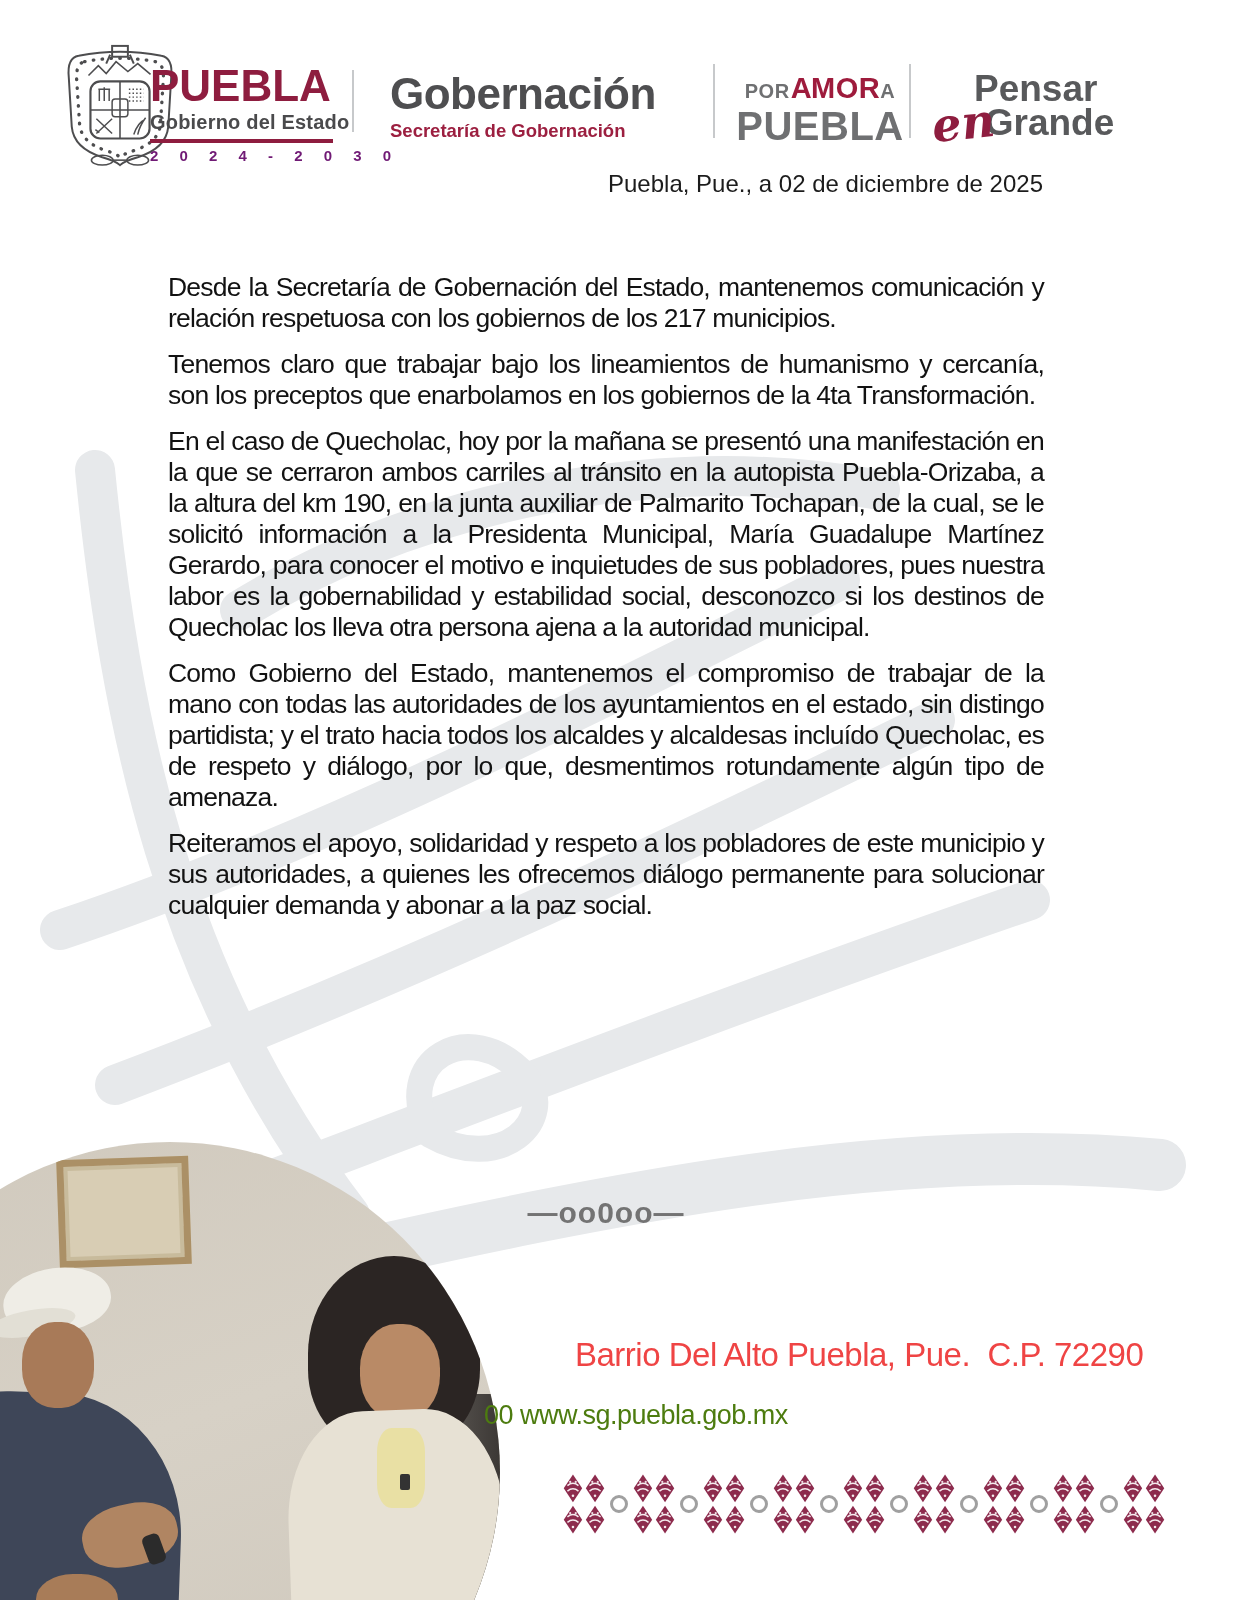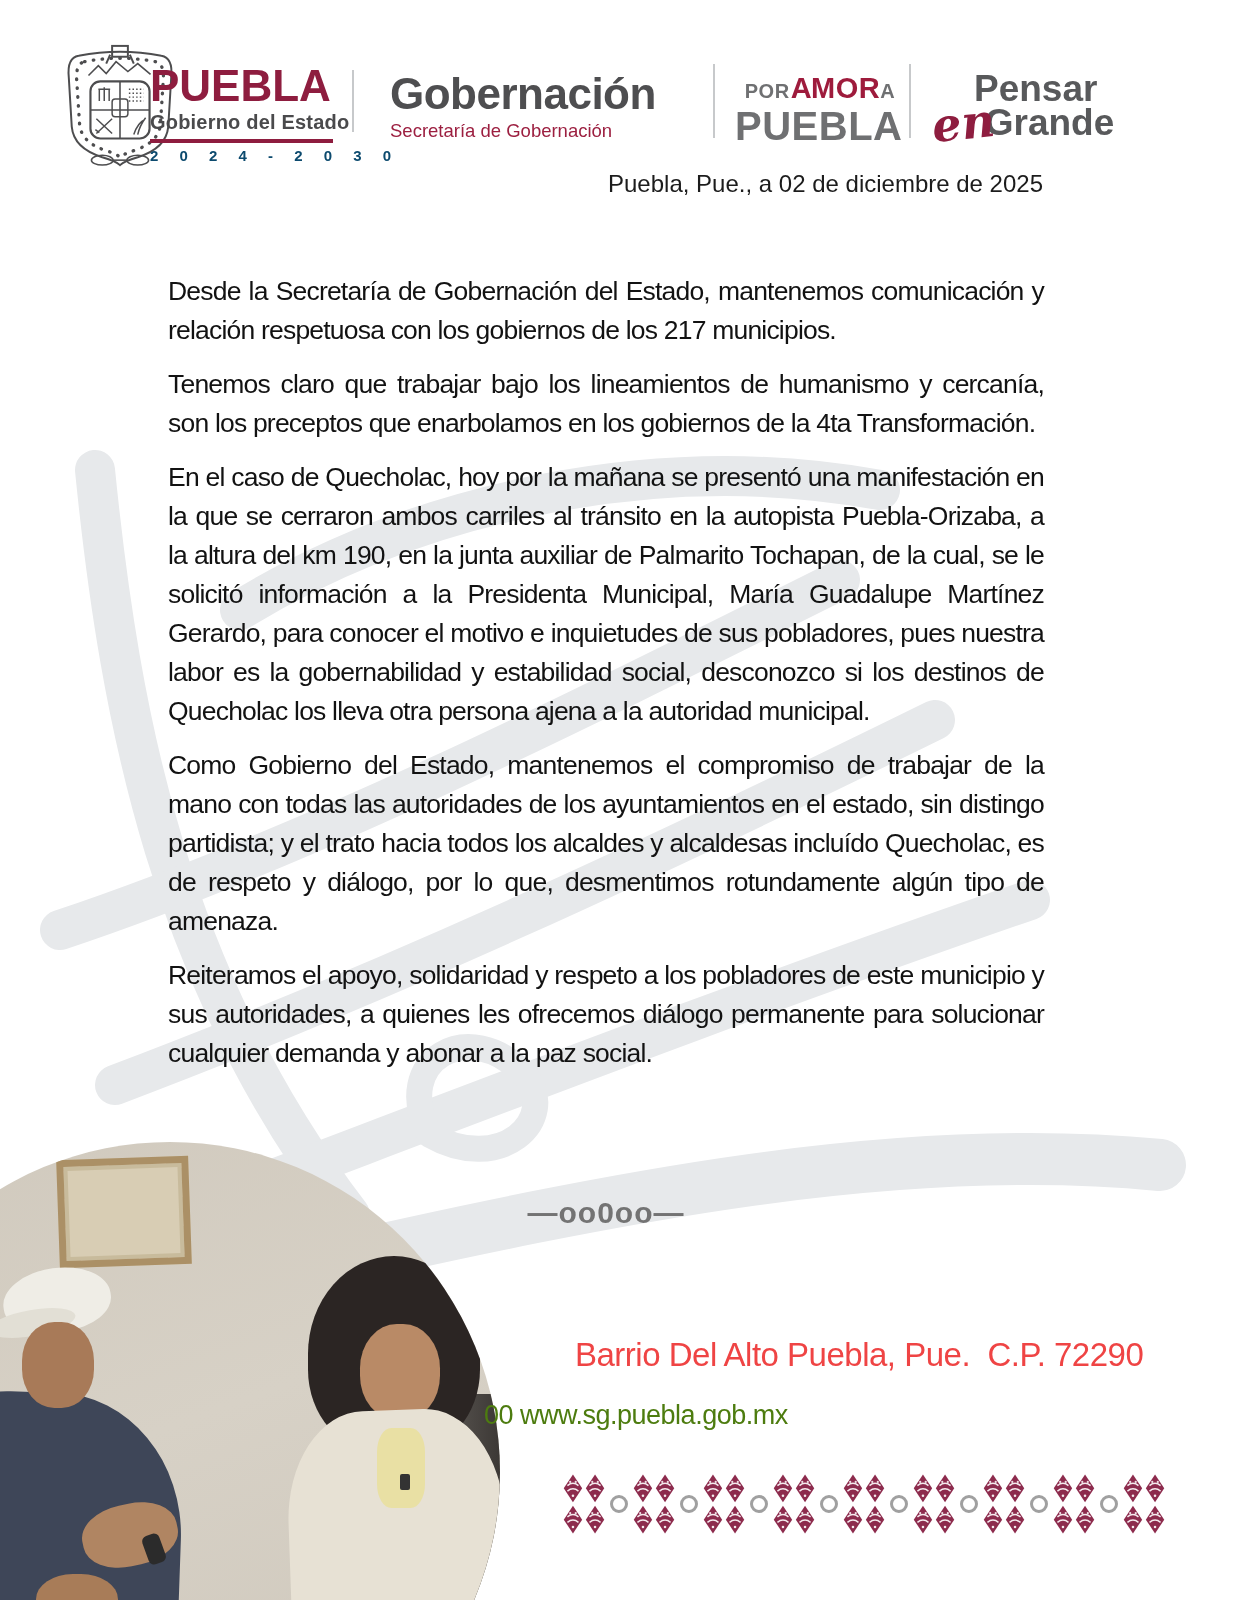--- a/index.html
+++ b/index.html
@@ -8,51 +8,51 @@
 
   
   .watermark{position:absolute;left:0;top:0;width:1235px;height:1600px;z-index:0;}
 
   
   .coa{position:absolute;left:55px;top:40px;width:130px;height:130px;z-index:2;}
   .brand{position:absolute;left:150px;top:64px;z-index:2;line-height:1;}
   .brand-title{font-size:44px;font-weight:800;color:#8e1d3f;letter-spacing:0px;}
   .brand-sub{font-size:20px;font-weight:bold;color:#4a4a4c;margin-top:4px;letter-spacing:0.2px;}
   .brand-rule{width:183px;height:4px;background:#8e1d3f;margin-top:7px;}
-  .brand-years{font-size:15px;font-weight:bold;color:#0c4a6e;letter-spacing:8.5px;margin-top:5px;white-space:nowrap;}
+  .brand-years{font-size:15px;font-weight:bold;color:#701a75;letter-spacing:8.5px;margin-top:5px;white-space:nowrap;}
 
   .vdiv{position:absolute;width:2px;background:#c7c9cb;z-index:2;}
   .vdiv1{left:352px;top:70px;height:62px;}
   .vdiv2{left:713px;top:64px;height:74px;}
   .vdiv3{left:909px;top:64px;height:74px;}
 
   .gob{position:absolute;left:390px;top:72px;z-index:2;line-height:1;}
   .gob-title{font-size:44px;font-weight:800;color:#4e4e50;letter-spacing:-0.5px;}
-  .gob-sub{font-size:18.5px;font-weight:normal;color:#9c1f40;margin-top:6px;}
-
-  .amor{position:absolute;left:735px;top:74px;width:170px;z-index:2;line-height:1;}
+  .gob-sub{font-size:18.5px;font-weight:bold;color:#9c1f40;margin-top:6px;}
+
+  .amor{position:absolute;left:735px;top:74px;width:170px;text-align:center;z-index:2;line-height:1;}
   .amor-top{display:flex;align-items:baseline;justify-content:center;gap:1px;}
   .amor-pre,.amor-suf{font-size:20px;font-weight:bold;color:#6f7072;letter-spacing:0.5px;}
   .amor-main{font-size:29px;font-weight:800;color:#9e1b3c;letter-spacing:-0.5px;}
   .amor-o{position:relative;display:inline-block;}
   .amor-heart{position:absolute;left:50%;top:55%;transform:translate(-50%,-50%);
               color:#ffffff;font-size:13px;font-weight:normal;}
   .amor-bottom{font-size:40px;font-weight:800;color:#6f7072;letter-spacing:0.5px;margin-top:3px;}
 
   .pensar{position:absolute;left:932px;top:70px;z-index:2;line-height:1;}
   .pensar-w1{font-size:37px;font-weight:800;color:#58595b;margin-left:42px;}
   .pensar-row{display:flex;align-items:flex-start;margin-top:-4px;}
   .pensar-en{font-family:"DejaVu Serif",serif;font-style:italic;font-weight:bold;color:#8e1d3f;
              font-size:46px;line-height:40px;margin-right:-10px;transform:rotate(-6deg);position:relative;z-index:1;}
   .pensar-w3{font-size:37px;font-weight:800;color:#58595b;line-height:40px;}
 
   
   .dateline{position:absolute;right:192px;top:170px;font-size:24px;color:#1c1c1c;z-index:2;}
   .bodytext{position:absolute;left:168px;top:272px;width:876px;z-index:2;
-            font-size:26.5px;letter-spacing:-0.8px;line-height:39px;color:#121212;
+            font-size:26.5px;letter-spacing:-0.8px;line-height:31px;color:#121212;
             text-align:justify;}
   .bodytext p{margin:0 0 15px 0;}
 
   .separator{position:absolute;left:168px;top:1196px;width:876px;text-align:center;z-index:2;
              font-size:30px;font-weight:bold;letter-spacing:1px;color:#737373;}
 
   
   .photo{position:absolute;left:-160px;top:1142px;width:660px;height:660px;border-radius:50%;
          overflow:hidden;z-index:3;background:linear-gradient(160deg,#d0c9bd 0%,#d7d1c6 45%,#cdc6ba 100%);}
   .photo *{position:absolute;}

